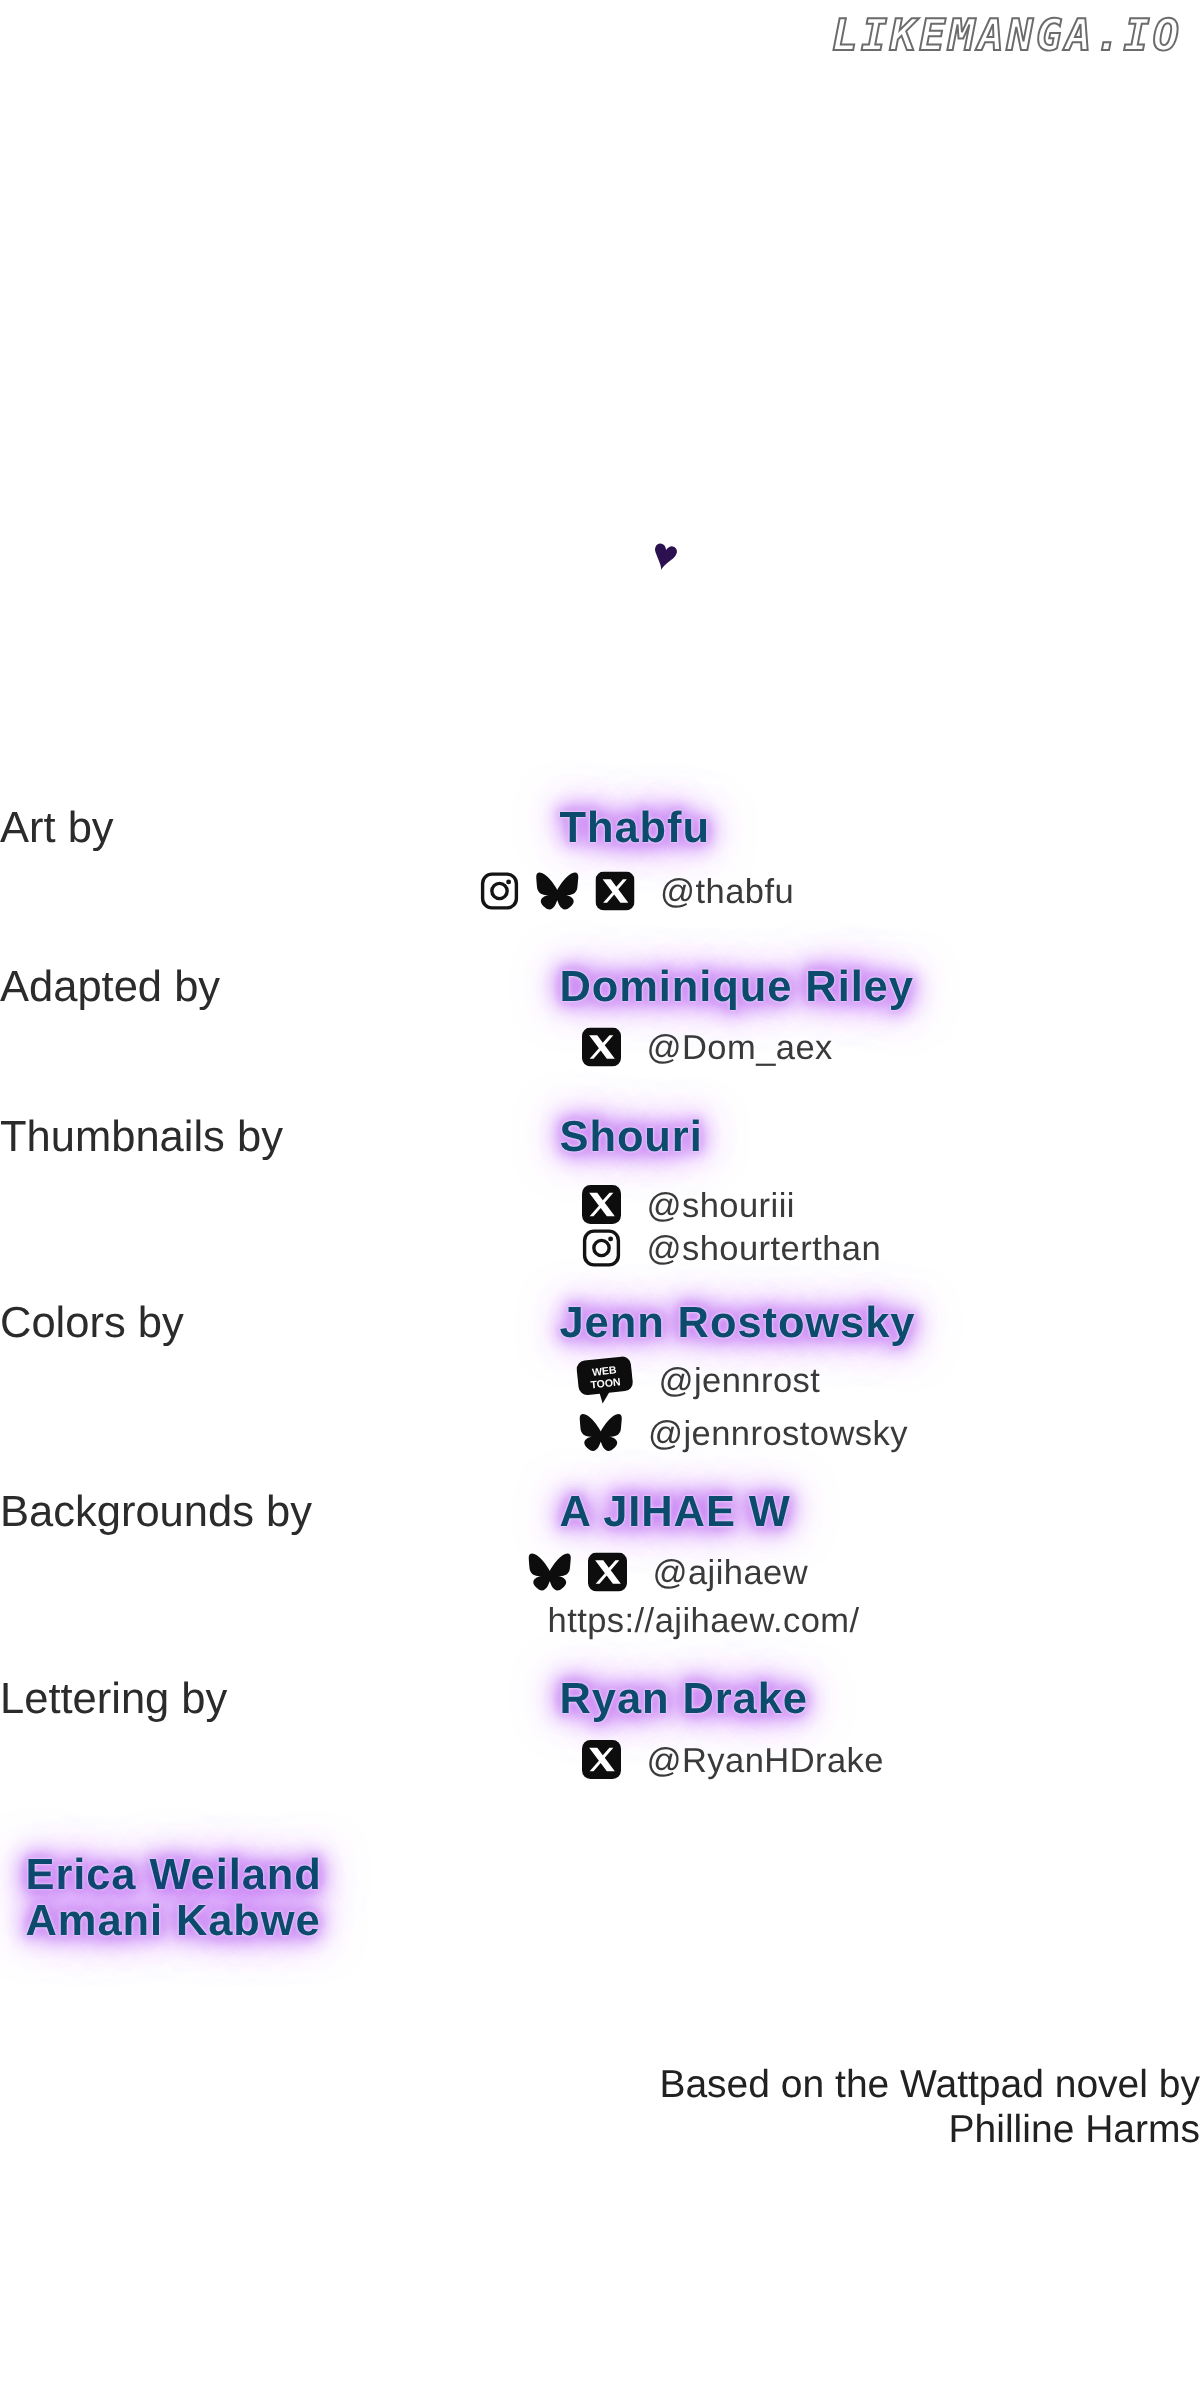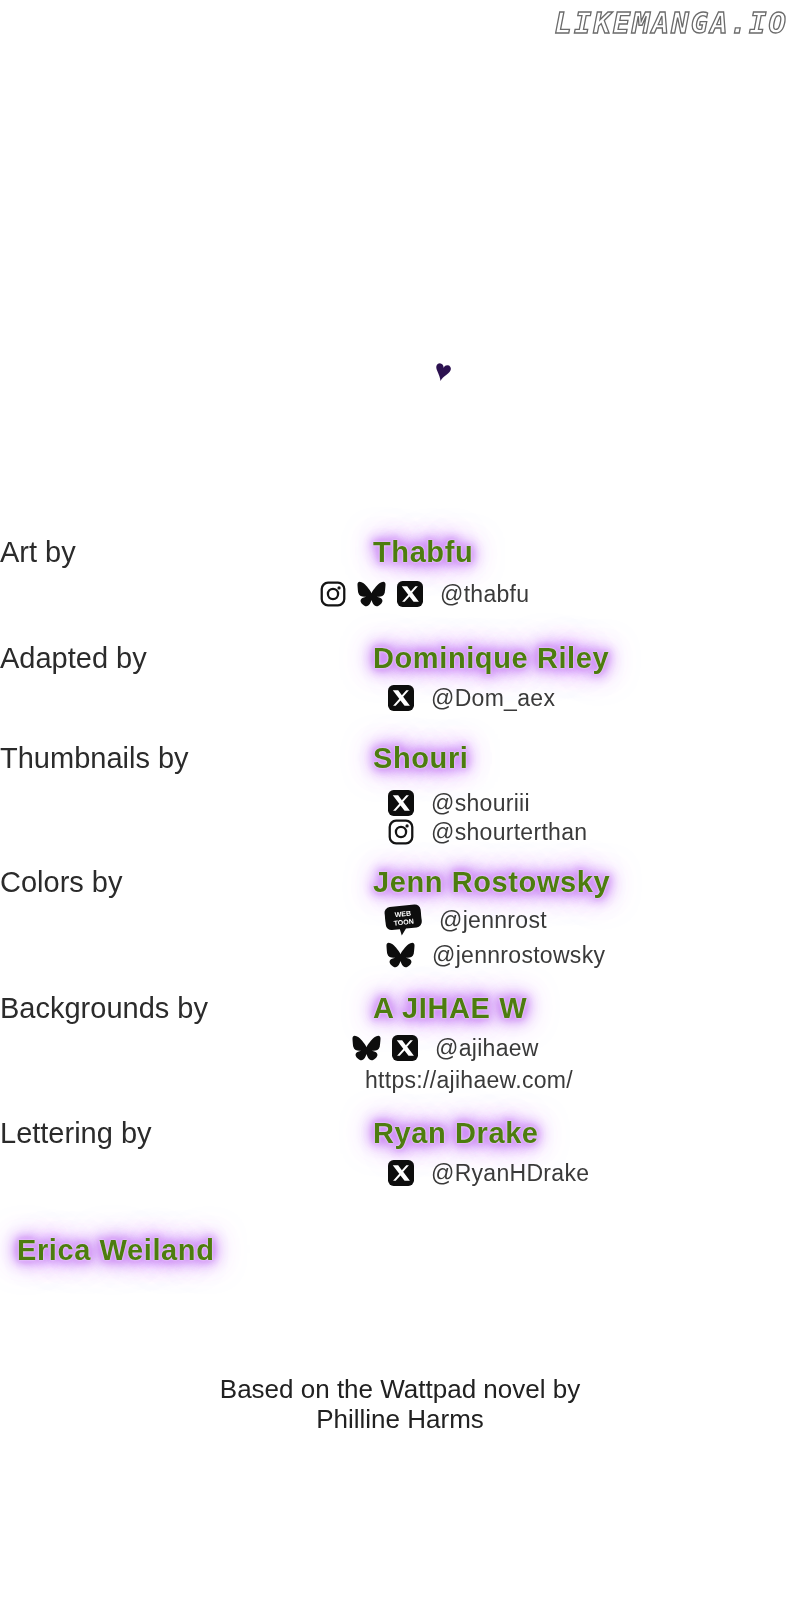--- a/index.html
+++ b/index.html
@@ -47,21 +47,21 @@
   .role{
     width:356px;text-align:left;
     font-size:29px;color:#2b2b2b;
     line-height:31px;
     flex:0 0 356px;
   }
   .name-col{margin-left:17px;}
   .name{
     font-size:29px;font-weight:bold;letter-spacing:.6px;
     line-height:31px;
-    color:#4d7c0f;
+    color:#0c4a6e;
     text-shadow:
       0 0 1px rgba(255,255,255,.95),
       0 0 3px rgba(236,203,255,.95),
       0 0 6px #d89ff8,
       0 0 9px #c67cf4,
       0 0 14px #b75df0,
       0 0 22px #ae4bec,
       0 0 32px rgba(174,75,236,.55);
   }
   
@@ -72,21 +72,21 @@
   }
   .hicon{display:inline-flex;align-items:center;}
   .handle{
     font-size:23px;color:#3a3a3a;letter-spacing:.3px;
     margin-left:6px;
   }
   .handle.no-icon{margin-left:12px;}
   
   .footer{
     position:absolute;top:1374px;left:0;width:100%;
-    text-align:center;font-size:26px;color:#212121;
+    text-align:right;font-size:26px;color:#212121;
     line-height:30px;
   }
   .webtoon-rot{transform:rotate(-6deg);}
 </style>
 </head>
 <body>
 
 <div class="page">
 
   <div class="watermark">LIKEMANGA.IO</div>
@@ -226,20 +226,21 @@
           <rect width="24" height="24" rx="5.2" fill="#0d0d0d"></rect>
           <path fill="#fff" d="M16.9 4.8h2.4l-5.3 6.1 6.2 8.3h-4.9l-3.8-5-4.4 5H4.7l5.7-6.5-6-7.9h5l3.4 4.6 4.1-4.6z"></path>
         </svg>
       </span>
     <span class="handle">@RyanHDrake</span>
   </div>
 
   <div class="credit-row" style="top:1235px">
     <div class="name-col">
       <div class="name">Erica Weiland</div>
+      <div class="name">Amani Kabwe</div>
     </div>
   </div>
 
   <div class="footer">
     <div>Based on the Wattpad novel by</div>
     <div>Philline Harms</div>
   </div>
 
 </div>
 

